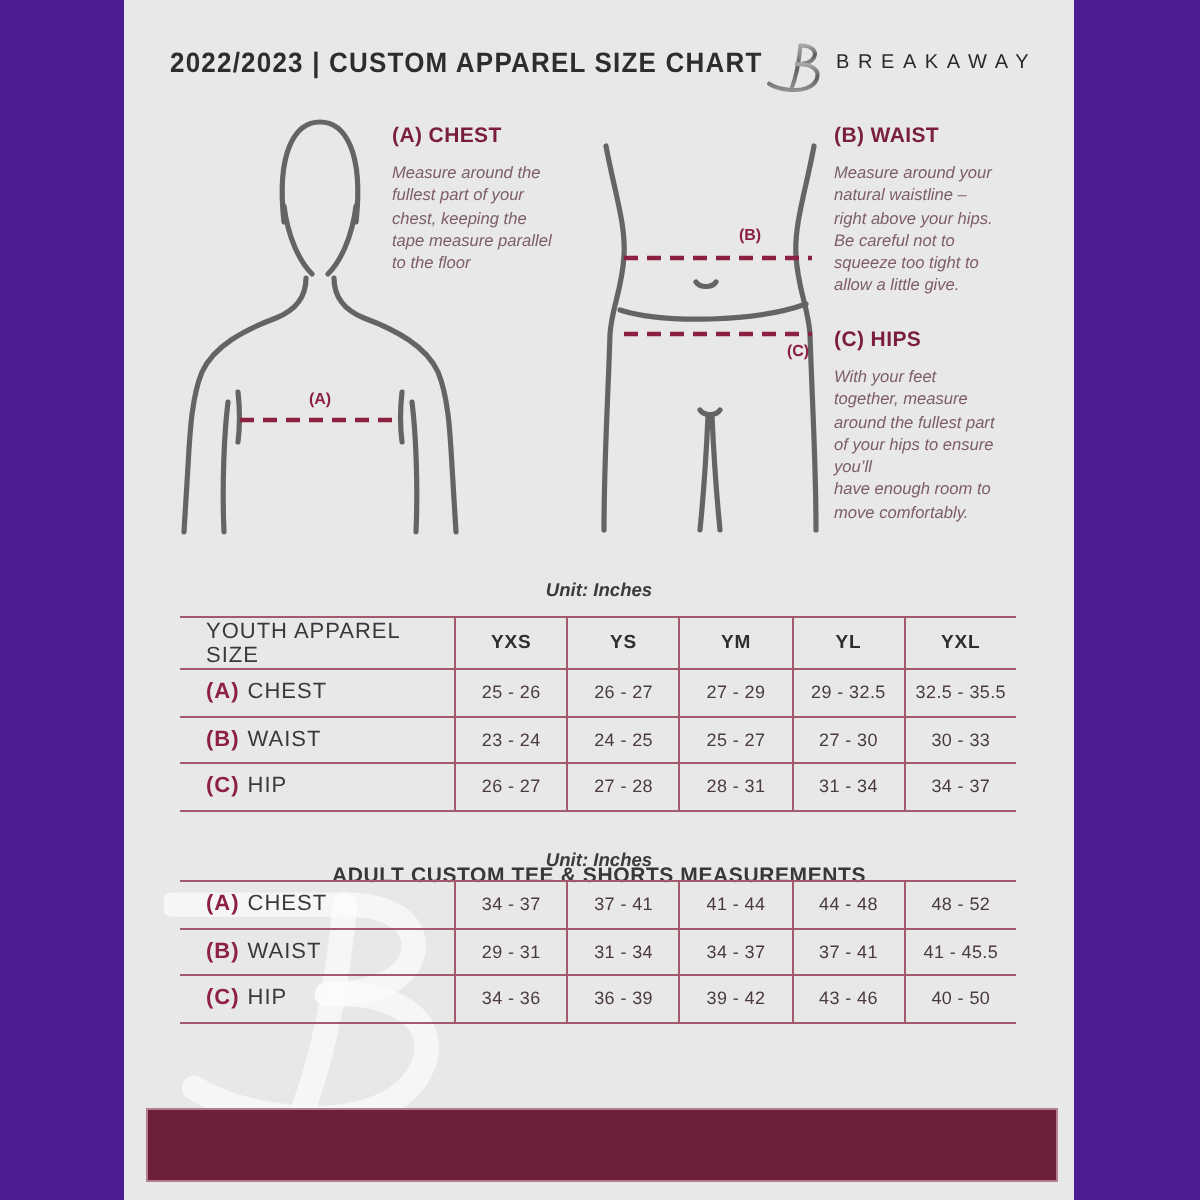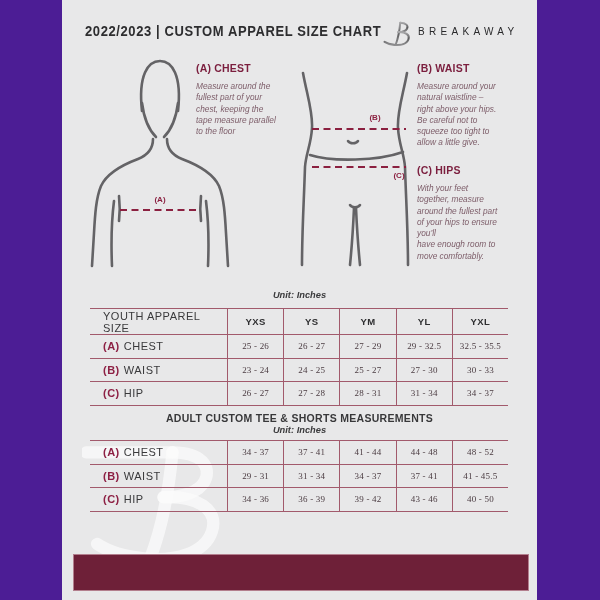--- a/index.html
+++ b/index.html
@@ -38,21 +38,21 @@
   
   .size-table{position:absolute;left:28px;width:418px;border-bottom:1.5px solid #a25a6c;}
   .trow{display:grid;grid-template-columns:137px repeat(5,1fr);
         border-top:1.5px solid #a25a6c;height:22.5px;}
   .trow.thead{height:25px;}
   .cell{display:flex;align-items:center;justify-content:center;overflow:visible;}
   .label-cell{justify-content:flex-start;padding-left:13px;font-size:11px;
               color:#39393b;letter-spacing:0.5px;gap:4px;}
   .vsep{border-left:1.5px solid #a25a6c;}
   .size-cell{font-size:9.5px;font-weight:bold;color:#2e2e30;letter-spacing:0.4px;}
-  .val-cell{font-size:9px;color:#4a3b41;letter-spacing:0.2px;font-family:Liberation Serif, serif;}
+  .val-cell{font-size:9px;color:#4a3b41;letter-spacing:0.2px;}
   .rkey{color:#8d2044;font-weight:bold;}
 
   
   .watermark{position:absolute;left:20px;top:420px;width:145px;height:158px;opacity:0.85;}
   .watermark path{fill:none;stroke:rgba(255,255,255,0.75);stroke-width:3.4;
                   stroke-linecap:round;}
   .footer-band{position:absolute;left:11px;top:554px;width:456px;height:37px;
                background:#6e2038;border:1px solid rgba(236,205,213,0.55);
                box-sizing:border-box;}
 </style>
@@ -185,21 +185,21 @@
             <span class="rtxt">HIP</span>
           </div>
           <div class="cell val-cell vsep">26 - 27</div>
           <div class="cell val-cell vsep">27 - 28</div>
           <div class="cell val-cell vsep">28 - 31</div>
           <div class="cell val-cell vsep">31 - 34</div>
           <div class="cell val-cell vsep">34 - 37</div>
         </div>
       </div>
 
-    <div class="sec-title" style="top:412px;">ADULT CUSTOM TEE &amp; SHORTS MEASUREMENTS</div>
+    <div class="sec-title" style="top:432px;">ADULT CUSTOM TEE &amp; SHORTS MEASUREMENTS</div>
     <div class="sec-unit" style="top:425px;">Unit: Inches</div>
     <div class="size-table" style="top:440px;">
         <div class="trow">
           <div class="cell label-cell">
             <span class="rkey">(A)</span>
             <span class="rtxt">CHEST</span>
           </div>
           <div class="cell val-cell vsep">34 - 37</div>
           <div class="cell val-cell vsep">37 - 41</div>
           <div class="cell val-cell vsep">41 - 44</div>

